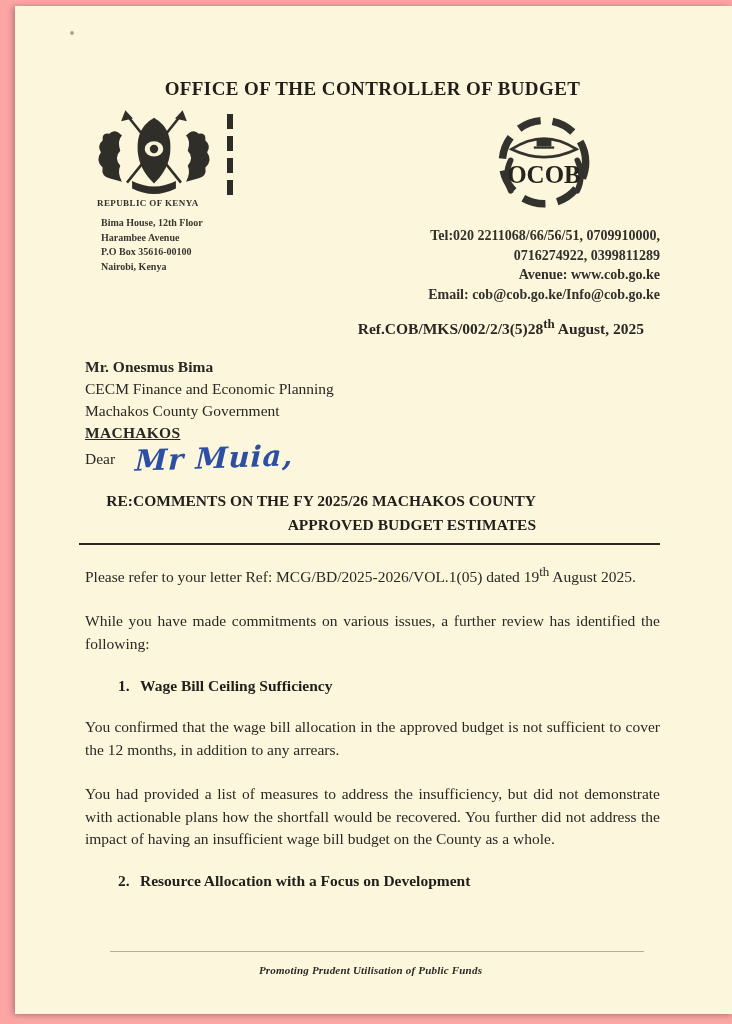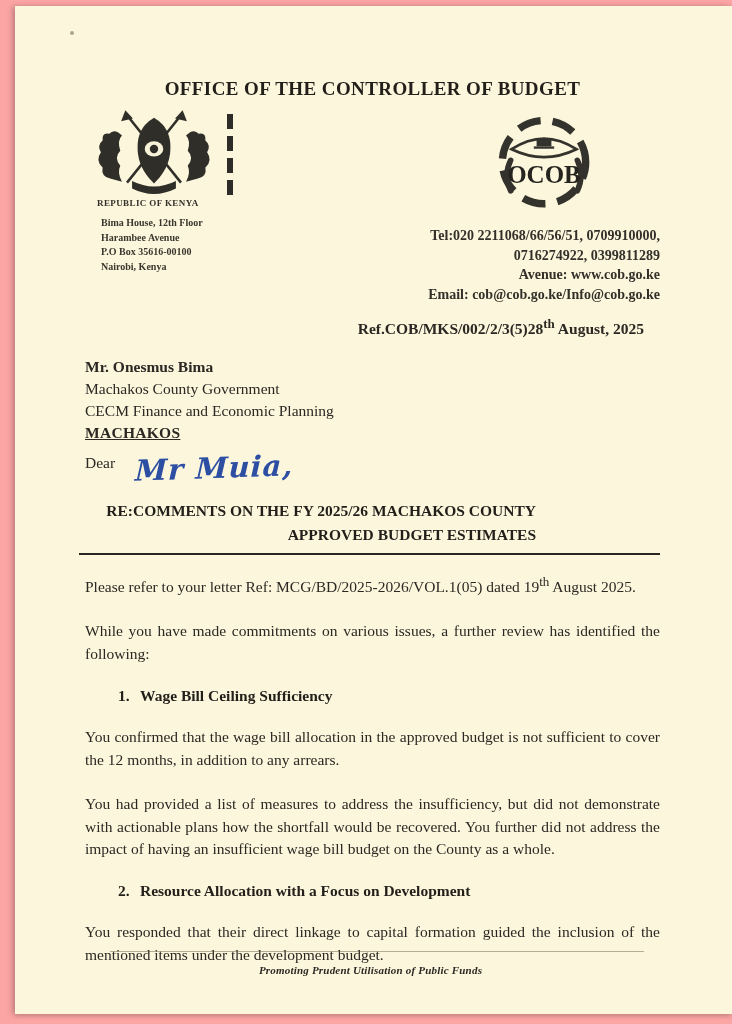--- a/index.html
+++ b/index.html
@@ -42,21 +42,21 @@
     display:flex; justify-content:flex-end; margin-top:16px;
     font-weight:bold; font-size:15.5px;
   }
   .ref-date { margin-right:16px; }
   sup.sm { font-size:13px; vertical-align:super; line-height:0; }
 
   .recipient { margin-top:18px; font-size:15.5px; line-height:1.42; }
   .recipient .name { font-weight:bold; }
   .recipient .city { font-weight:bold; text-decoration:underline; letter-spacing:.3px; }
 
-  .salutation { margin-top:10px; display:flex; }
+  .salutation { display:flex; align-items:center; }
   .salutation .dear { font-size:15.5px; }
   .handwriting {
     font-family:"DejaVu Serif", serif; font-style:italic; font-weight:bold;
     font-size:29px; color:#2d4fa3; margin-left:20px;
     transform:rotate(-2deg) skewX(-4deg); letter-spacing:1px; line-height:1;
   }
 
   .subject { margin-top:16px; display:flex; font-weight:bold; font-size:15.5px; line-height:1.5; color:#221f1a;text-align:right; }
   .subject .re-label { width:48px; flex:0 0 auto; }
   .subject .line1 { display:block; text-align-last:justify; }
@@ -139,22 +139,22 @@
         </div>
       </div>
 
       <div class="ref-row">
         <span>Ref.COB/MKS/002/2/3(5)</span>
         <span class="ref-date"><span>28</span><sup class="sm">th</sup><span> August, 2025</span></span>
       </div>
 
       <div class="recipient">
         <div class="name">Mr. Onesmus Bima</div>
+        <div>CECM Finance and Economic Planning</div>
         <div>Machakos County Government</div>
-        <div>CECM Finance and Economic Planning</div>
         <div class="city">MACHAKOS</div>
       </div>
 
       <div class="salutation">
         <span class="dear">Dear</span>
         <span class="handwriting">Mr Muia,</span>
       </div>
 
       <div class="subject">
         <span class="re-label">RE:</span>
@@ -173,20 +173,19 @@
         <span class="num">1.</span>
         <span>Wage Bill Ceiling Sufficiency</span>
       </div>
       <p class="body-par item-par">You confirmed that the wage bill allocation in the approved budget is not sufficient to cover the 12 months, in addition to any arrears.</p>
       <p class="body-par item-par">You had provided a list of measures to address the insufficiency, but did not demonstrate with actionable plans how the shortfall would be recovered. You further did not address the impact of having an insufficient wage bill budget on the County as a whole.</p>
 
       <div class="item-head">
         <span class="num">2.</span>
         <span>Resource Allocation with a Focus on Development</span>
       </div>
-      <p class="body-par item-par">You responded that their direct linkage to capital formation guided the inclusion of the mentioned items under the development budget.</p>
 
     </div>
 
     <div class="footer-line"></div>
     <div class="doc-footer">Promoting Prudent Utilisation of Public Funds</div>
   </div>
 </div>
 
 </body></html>

